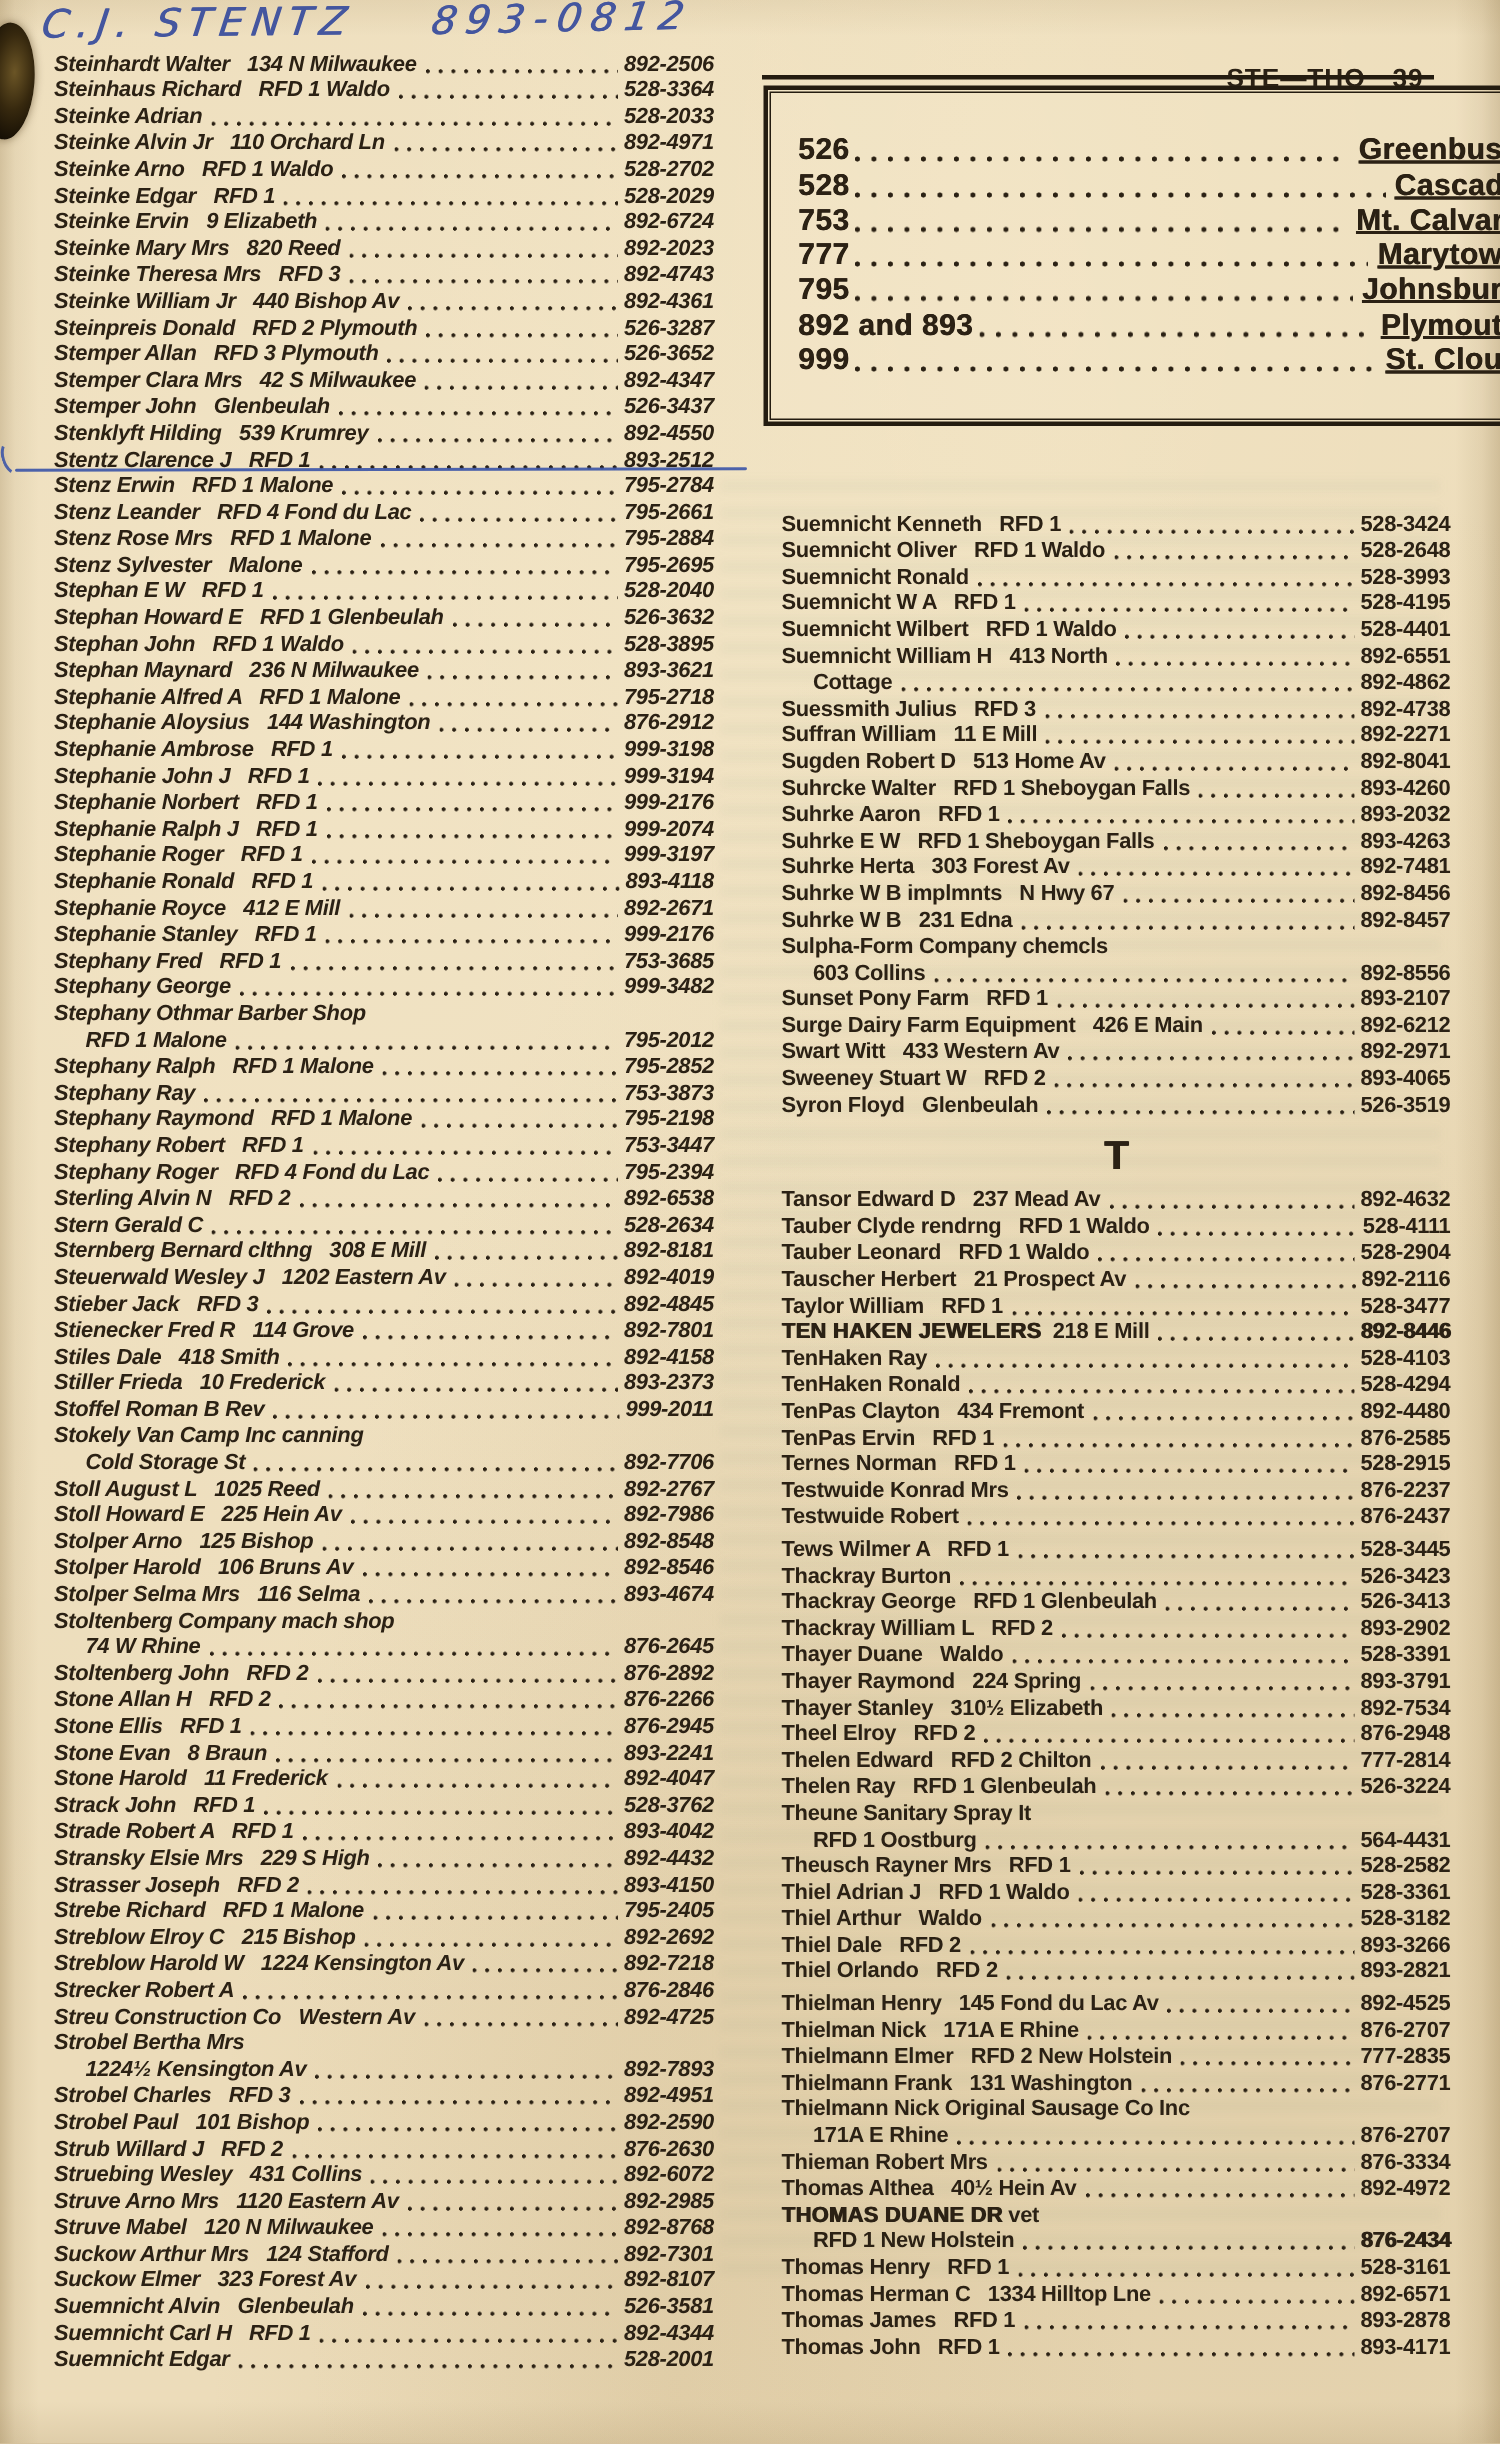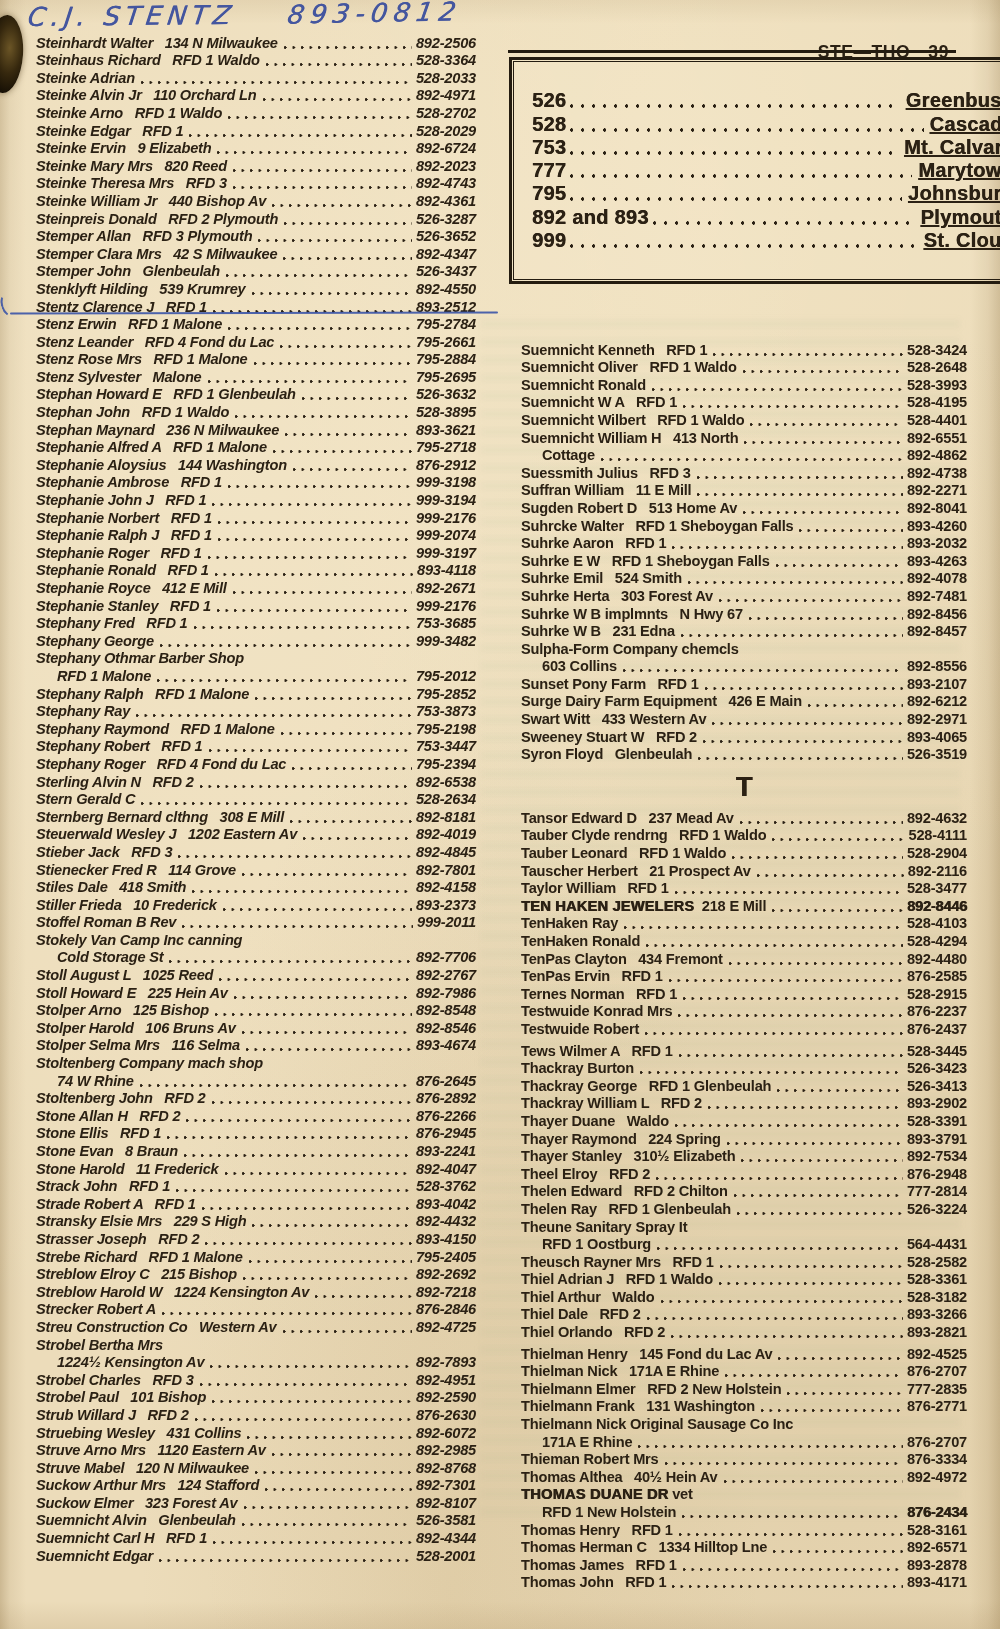--- a/index.html
+++ b/index.html
@@ -120,20 +120,21 @@
       <div class="row"><span class="t">Steinpreis Donald   RFD 2 Plymouth</span><span class="lead"></span><span class="p">526-3287</span></div>
       <div class="row"><span class="t">Stemper Allan   RFD 3 Plymouth</span><span class="lead"></span><span class="p">526-3652</span></div>
       <div class="row"><span class="t">Stemper Clara Mrs   42 S Milwaukee</span><span class="lead"></span><span class="p">892-4347</span></div>
       <div class="row"><span class="t">Stemper John   Glenbeulah</span><span class="lead"></span><span class="p">526-3437</span></div>
       <div class="row"><span class="t">Stenklyft Hilding   539 Krumrey</span><span class="lead"></span><span class="p">892-4550</span></div>
       <div class="row"><span class="t">Stentz Clarence J   RFD 1</span><span class="lead"></span><span class="p">893-2512</span><div class="pen-underline"></div></div>
       <div class="row"><span class="t">Stenz Erwin   RFD 1 Malone</span><span class="lead"></span><span class="p">795-2784</span></div>
       <div class="row"><span class="t">Stenz Leander   RFD 4 Fond du Lac</span><span class="lead"></span><span class="p">795-2661</span></div>
       <div class="row"><span class="t">Stenz Rose Mrs   RFD 1 Malone</span><span class="lead"></span><span class="p">795-2884</span></div>
       <div class="row"><span class="t">Stenz Sylvester   Malone</span><span class="lead"></span><span class="p">795-2695</span></div>
+      <div class="row"><span class="t">Stephan E W   RFD 1</span><span class="lead"></span><span class="p">528-2040</span></div>
       <div class="row"><span class="t">Stephan Howard E   RFD 1 Glenbeulah</span><span class="lead"></span><span class="p">526-3632</span></div>
       <div class="row"><span class="t">Stephan John   RFD 1 Waldo</span><span class="lead"></span><span class="p">528-3895</span></div>
       <div class="row"><span class="t">Stephan Maynard   236 N Milwaukee</span><span class="lead"></span><span class="p">893-3621</span></div>
       <div class="row"><span class="t">Stephanie Alfred A   RFD 1 Malone</span><span class="lead"></span><span class="p">795-2718</span></div>
       <div class="row"><span class="t">Stephanie Aloysius   144 Washington</span><span class="lead"></span><span class="p">876-2912</span></div>
       <div class="row"><span class="t">Stephanie Ambrose   RFD 1</span><span class="lead"></span><span class="p">999-3198</span></div>
       <div class="row"><span class="t">Stephanie John J   RFD 1</span><span class="lead"></span><span class="p">999-3194</span></div>
       <div class="row"><span class="t">Stephanie Norbert   RFD 1</span><span class="lead"></span><span class="p">999-2176</span></div>
       <div class="row"><span class="t">Stephanie Ralph J   RFD 1</span><span class="lead"></span><span class="p">999-2074</span></div>
       <div class="row"><span class="t">Stephanie Roger   RFD 1</span><span class="lead"></span><span class="p">999-3197</span></div>
@@ -204,21 +205,20 @@
         <div class="row"><span class="t">Suemnicht W A   RFD 1</span><span class="lead"></span><span class="p">528-4195</span></div>
         <div class="row"><span class="t">Suemnicht Wilbert   RFD 1 Waldo</span><span class="lead"></span><span class="p">528-4401</span></div>
         <div class="row"><span class="t">Suemnicht William H   413 North</span><span class="lead"></span><span class="p">892-6551</span></div>
         <div class="row indent"><span class="t">Cottage</span><span class="lead"></span><span class="p">892-4862</span></div>
         <div class="row"><span class="t">Suessmith Julius   RFD 3</span><span class="lead"></span><span class="p">892-4738</span></div>
         <div class="row"><span class="t">Suffran William   11 E Mill</span><span class="lead"></span><span class="p">892-2271</span></div>
         <div class="row"><span class="t">Sugden Robert D   513 Home Av</span><span class="lead"></span><span class="p">892-8041</span></div>
         <div class="row"><span class="t">Suhrcke Walter   RFD 1 Sheboygan Falls</span><span class="lead"></span><span class="p">893-4260</span></div>
         <div class="row"><span class="t">Suhrke Aaron   RFD 1</span><span class="lead"></span><span class="p">893-2032</span></div>
         <div class="row"><span class="t">Suhrke E W   RFD 1 Sheboygan Falls</span><span class="lead"></span><span class="p">893-4263</span></div>
-        <div class="row"><span class="t">Suhrke Emil   524 Smith</span><span class="lead"></span><span class="p">892-4078</span></div>
         <div class="row"><span class="t">Suhrke Herta   303 Forest Av</span><span class="lead"></span><span class="p">892-7481</span></div>
         <div class="row"><span class="t">Suhrke W B implmnts   N Hwy 67</span><span class="lead"></span><span class="p">892-8456</span></div>
         <div class="row"><span class="t">Suhrke W B   231 Edna</span><span class="lead"></span><span class="p">892-8457</span></div>
         <div class="row"><span class="t">Sulpha-Form Company chemcls</span></div>
         <div class="row indent"><span class="t">603 Collins</span><span class="lead"></span><span class="p">892-8556</span></div>
         <div class="row"><span class="t">Sunset Pony Farm   RFD 1</span><span class="lead"></span><span class="p">893-2107</span></div>
         <div class="row"><span class="t">Surge Dairy Farm Equipment   426 E Main</span><span class="lead"></span><span class="p">892-6212</span></div>
         <div class="row"><span class="t">Swart Witt   433 Western Av</span><span class="lead"></span><span class="p">892-2971</span></div>
         <div class="row"><span class="t">Sweeney Stuart W   RFD 2</span><span class="lead"></span><span class="p">893-4065</span></div>
         <div class="row"><span class="t">Syron Floyd   Glenbeulah</span><span class="lead"></span><span class="p">526-3519</span></div>

